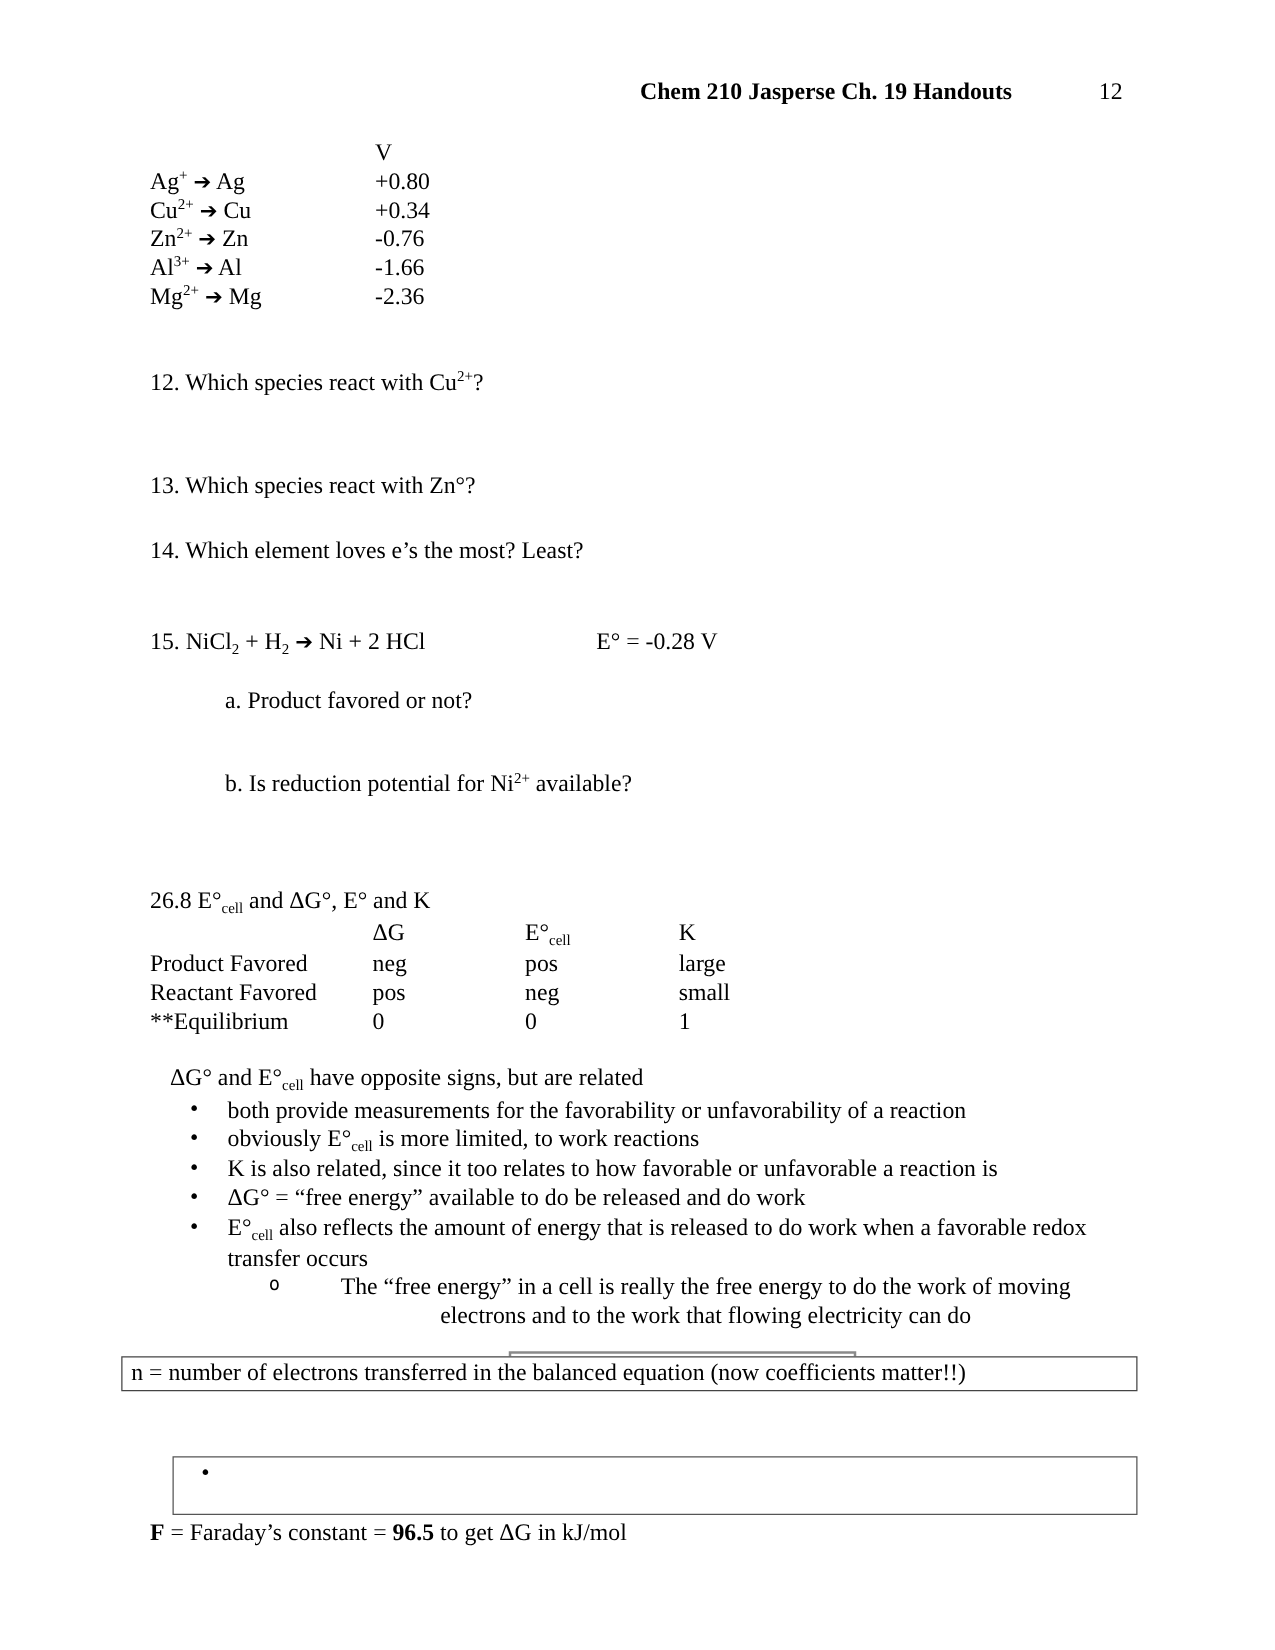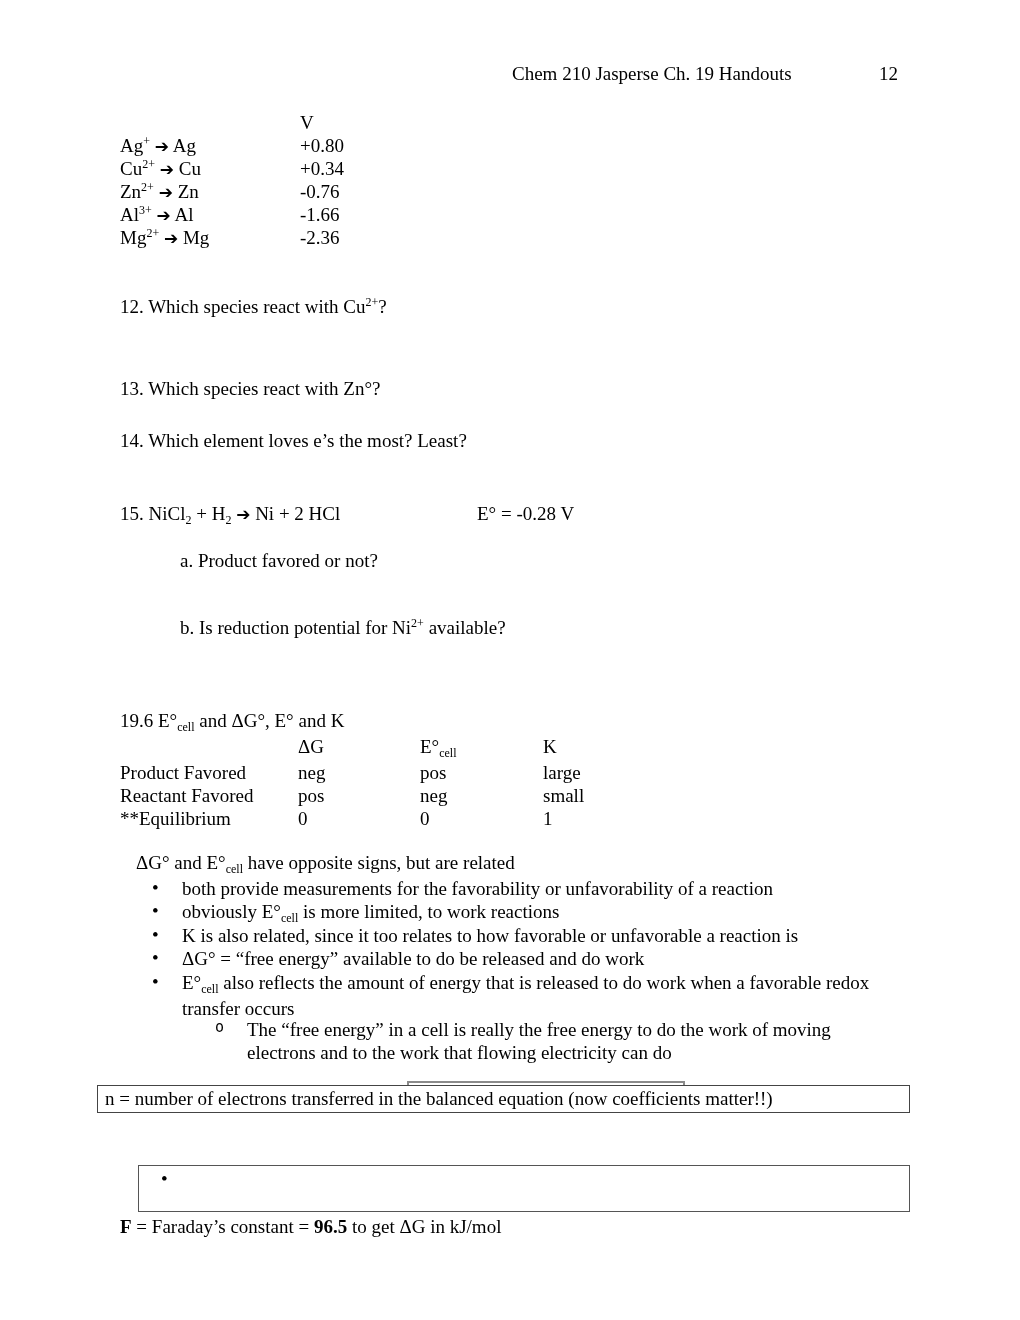--- a/index.html
+++ b/index.html
@@ -34,21 +34,21 @@
     border:1px solid #555; width:772px; height:47px; box-sizing:border-box;
     padding:2px 0 0 22px; background:#fff; display:flex;
   }
   .bold { font-weight:bold; }
 </style>
 </head>
 <body>
 
 <div class="page">
 
-  <div class="abs" style="left:512px; top:63px;">Chem 210 Jasperse Ch. 19 Handouts</div>
+  <div class="abs" style="left:512px; top:63px;font-weight:bold;">Chem 210 Jasperse Ch. 19 Handouts</div>
   <div class="abs" style="left:879px; top:63px;">12</div>
 
   <div class="abs" style="left:120px; top:111px;">
     <div class="prow">
       <span class="pc1"></span>
       <span>V</span>
     </div>
     <div class="prow">
       <span class="pc1"><span>Ag</span><span class="sup">+</span> <span class="arrow">➔</span> <span>Ag</span></span>
       <span>+0.80</span>
@@ -73,21 +73,21 @@
 
   <div class="abs" style="left:120px; top:296px;"><span>12. Which species react with Cu</span><span class="sup">2+</span><span>?</span></div>
   <div class="abs" style="left:120px; top:378px;">13. Which species react with Zn°?</div>
   <div class="abs" style="left:120px; top:430px;">14. Which element loves e’s the most? Least?</div>
 
   <div class="abs" style="left:120px; top:503px;"><span>15. NiCl</span><span class="sub">2</span><span> + H</span><span class="sub">2</span> <span class="arrow">➔</span><span>  Ni + 2 HCl</span></div>
   <div class="abs" style="left:477px; top:503px;">E° =  -0.28 V</div>
   <div class="abs" style="left:180px; top:550px;">a. Product favored or not?</div>
   <div class="abs" style="left:180px; top:617px;"><span>b. Is reduction potential for Ni</span><span class="sup">2+</span><span> available?</span></div>
 
-  <div class="abs" style="left:120px; top:710px;"><span>19.6 E°</span><span class="sub">cell</span><span> and ΔG°, E° and K</span></div>
+  <div class="abs" style="left:120px; top:710px;"><span>26.8 E°</span><span class="sub">cell</span><span> and ΔG°, E° and K</span></div>
 
   <div class="abs favgrid" style="left:120px; top:735px;">
     <span></span>
     <span>ΔG</span>
     <span><span>E°</span><span class="sub">cell</span></span>
     <span>K</span>
 
     <span>Product Favored</span>
     <span>neg</span>
     <span>pos</span>
@@ -121,21 +121,21 @@
   <div class="abs bullet-row" style="left:152px; top:947px;">
     <span class="bullet-marker">•</span>
     <span class="btext">ΔG° = “free energy” available to do be released and do work</span>
   </div>
   <div class="abs bullet-row wrapok" style="left:152px; top:971px; width:720px;">
     <span class="bullet-marker">•</span>
     <span class="btext wrapok" style="width:690px;"><span>E°</span><span class="sub">cell</span><span> also reflects the amount of energy that is released to do work when a favorable redox transfer occurs</span></span>
   </div>
   <div class="abs bullet-row wrapok" style="left:215px; top:1018px; width:670px;">
     <span class="subbullet-marker">o</span>
-    <span class="btext wrapok" style="width:635px;">The “free energy” in a cell is really the free energy to do the work of moving electrons and to the work that flowing electricity can do</span>
+    <span class="btext wrapok" style="width:635px;text-align:center;">The “free energy” in a cell is really the free energy to do the work of moving electrons and to the work that flowing electricity can do</span>
   </div>
 
   <div class="abs formula" style="left:237px; top:1084px;"><span>ΔG° =  -nFE°</span><span class="sub">cell</span></div>
   <div class="abs formula fbox" style="left:407px; top:1081px;font-style:italic;"><span>ΔG° =  -96.5nE°</span><span class="sub">cell</span></div>
 
   <div class="abs nbox" style="left:97px; top:1085px;">n = number of electrons transferred in the balanced equation (now coefficients matter!!)</div>
 
   <div class="abs cbox wrapok" style="left:138px; top:1165px;">
     <span class="bullet-marker" style="flex:0 0 28px;">•</span>
   </div>

